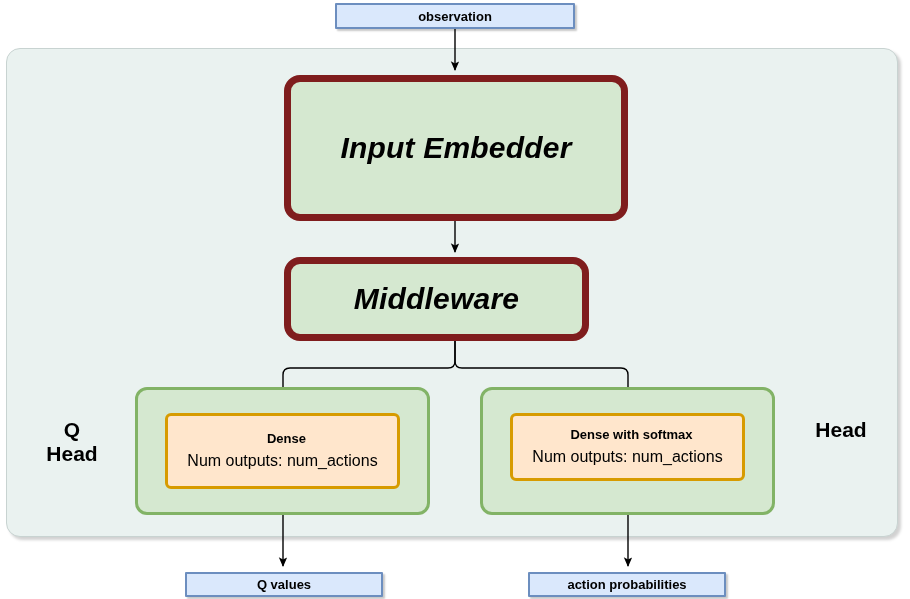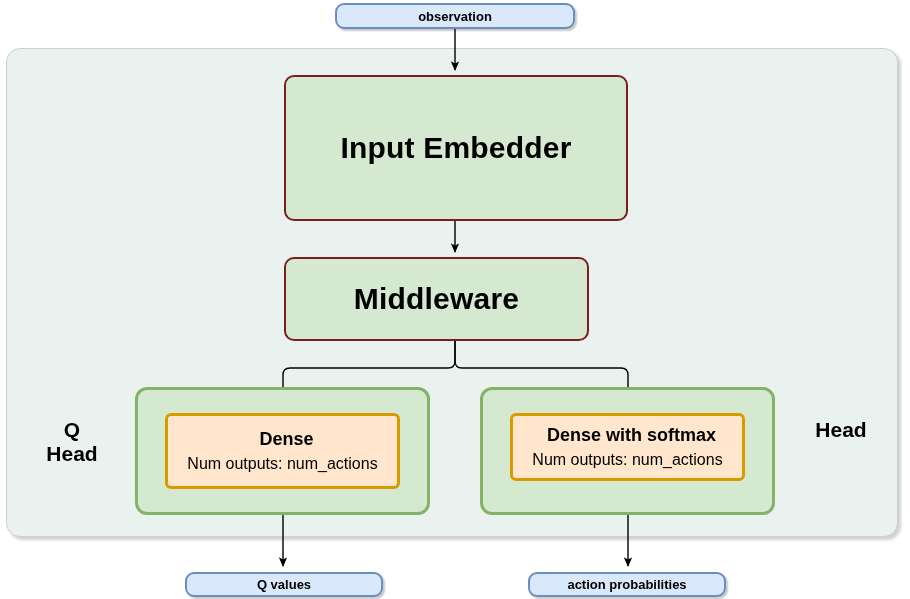--- a/index.html
+++ b/index.html
@@ -36,34 +36,35 @@
     background: #eaf2f0;
     border: 1px solid #c8d3d1;
     border-radius: 14px;
     box-shadow: 3px 3px 3px rgba(0,0,0,0.18);
   }
 
   
   .io-box {
     background: #dae8fc;
     border: 2px solid #6c8ebf;
-    border-radius: 9px;
+    border-radius: 1px;
     box-shadow: 2px 2px 2px rgba(0,0,0,0.22);
     font-size: 13px;
     font-weight: bold;
   }
   .io-box.thin {
     font-weight: bold;
   }
 
   
   .green-box {
     background: #d5e8d0;
-    border: 2px solid #7f1d1d;
-    border-radius: 10px;
+    border: 7px solid #7f1d1d;
+    border-radius: 16px;
+    font-style: italic;
   }
   .green-box.big-label {
     font-size: 30px;
     font-weight: bold;
     letter-spacing: 0.2px;
   }
 
   
   .head-box {
     background: #d5e8d0;
@@ -73,21 +74,21 @@
 
   
   .orange-box {
     background: #ffe6cc;
     border: 3px solid #d79b00;
     border-radius: 6px;
     padding: 4px 6px;
     line-height: 1.25;
   }
   .orange-title {
-    font-size: 18px;
+    font-size: 13px;
     font-weight: bold;
     margin-bottom: 3px;
     margin-left: 8px;
   }
   .orange-sub {
     font-size: 16px;
     font-weight: normal;
   }
 
   

